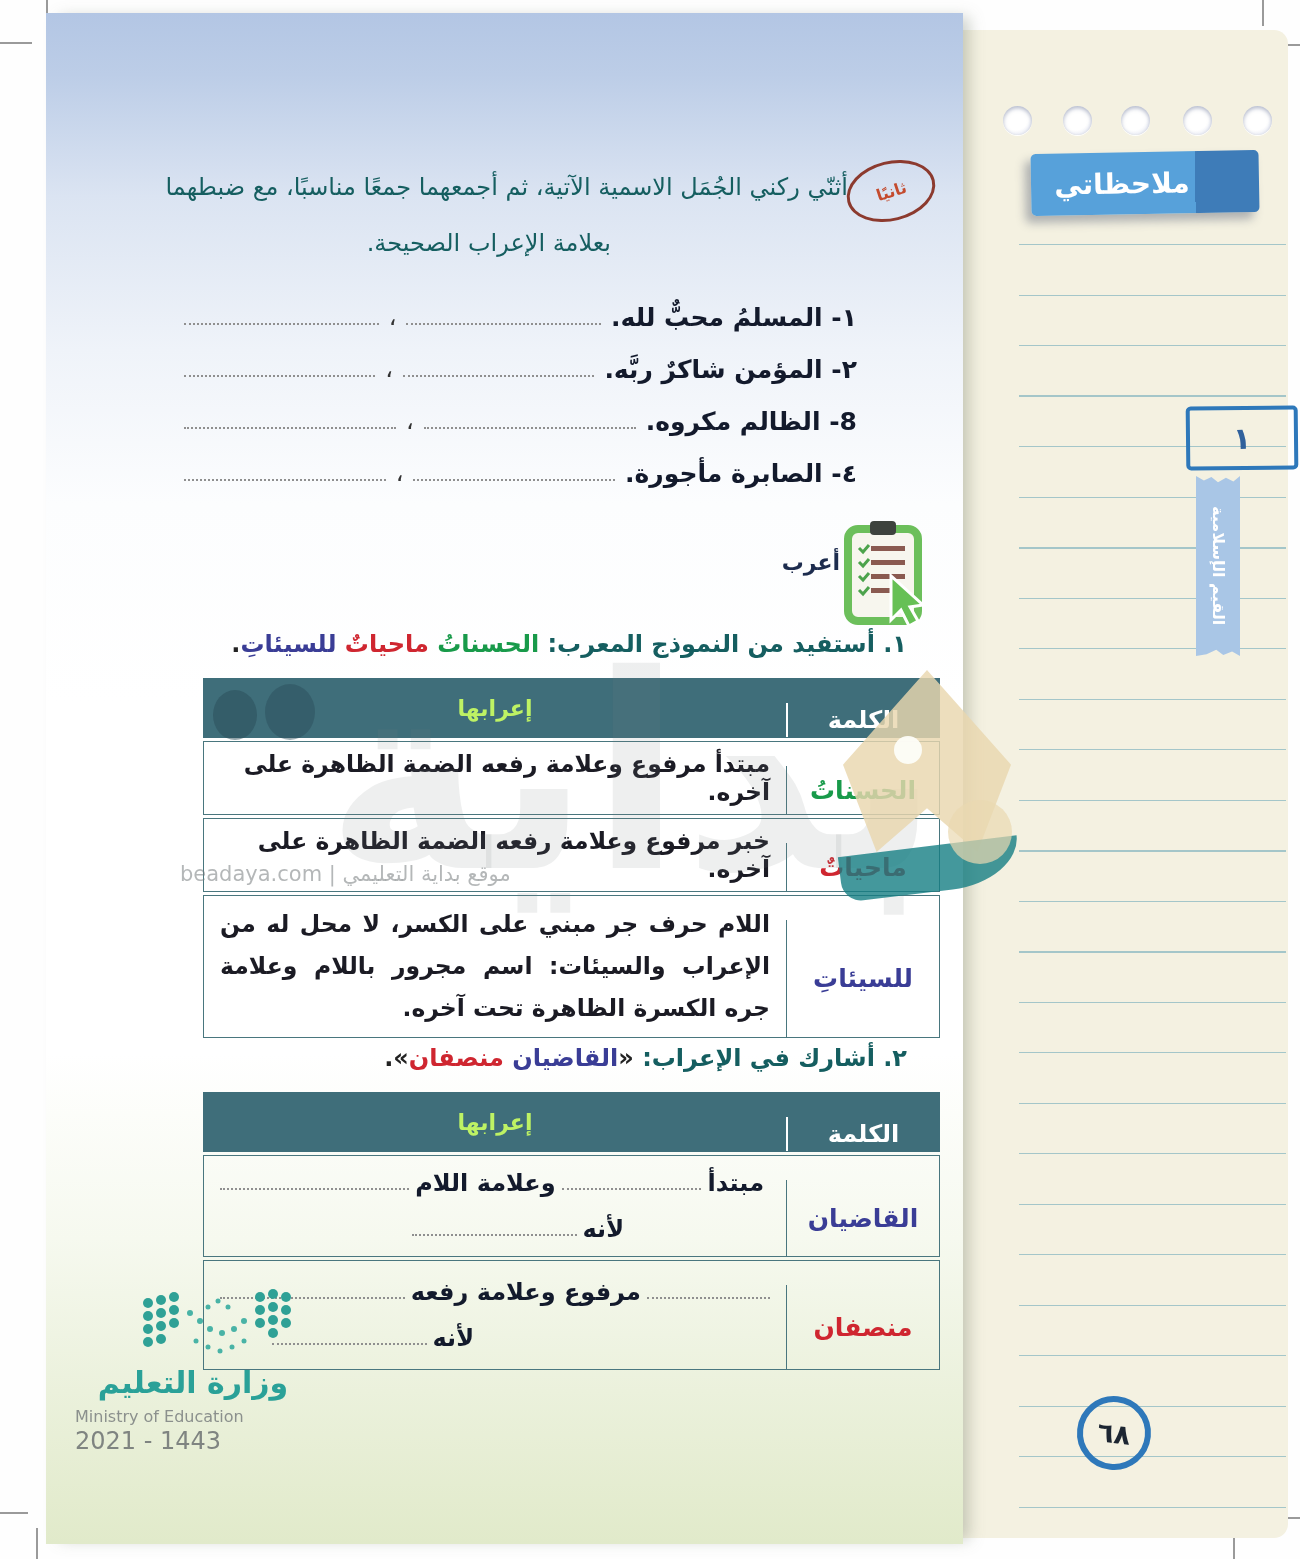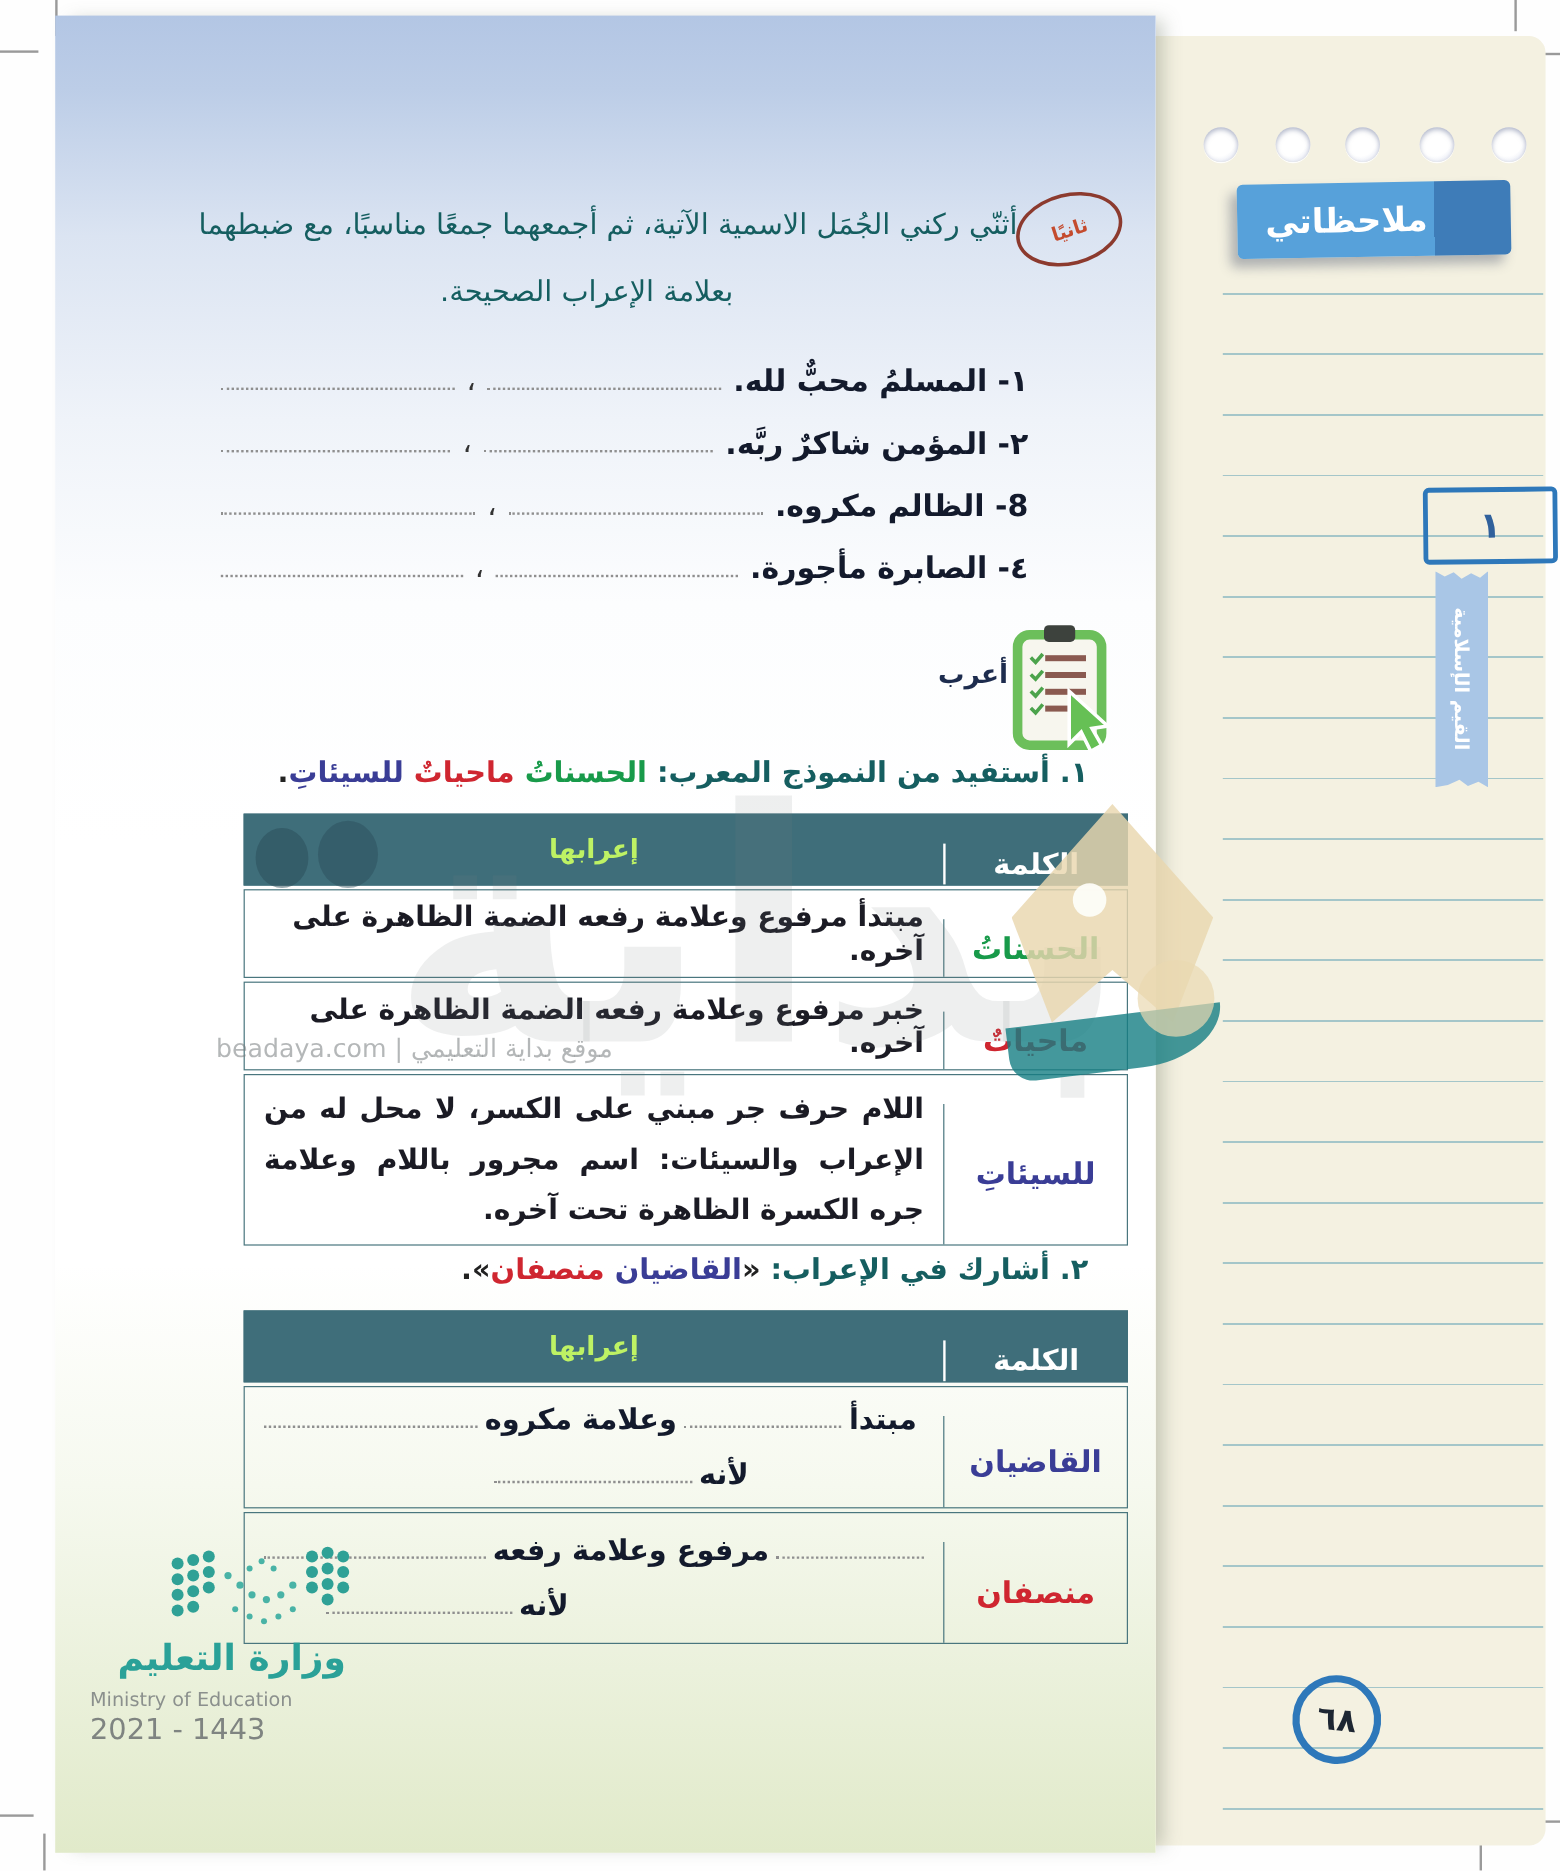--- a/index.html
+++ b/index.html
@@ -212,21 +212,21 @@
       <div class="t-row t-head">
         <div class="cell-word">الكلمة</div>
         <div class="cell-analysis">إعرابها</div>
       </div>
       <div class="t-row" style="min-height:100px;">
         <div class="cell-word c-blue">القاضيان</div>
         <div class="cell-analysis">
           <div class="fill-line">
             <span class="lbl">مبتدأ</span>
             <span class="dot-blank" style="flex:0.85;"></span>
-            <span class="lbl">وعلامة مكروه</span>
+            <span class="lbl">وعلامة اللام</span>
             <span class="dot-blank" style="flex:1.15;"></span>
           </div>
           <div class="fill-line" style="margin-top:18px;padding-right:140px;">
             <span class="lbl">لأنه</span>
             <span class="dot-blank" style="width:165px;"></span>
           </div>
         </div>
       </div>
       <div class="t-row" style="min-height:108px;">
         <div class="cell-word c-red">منصفان</div>

